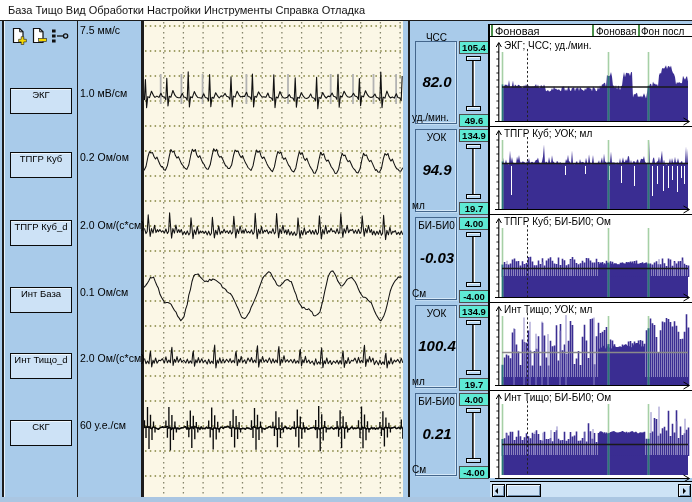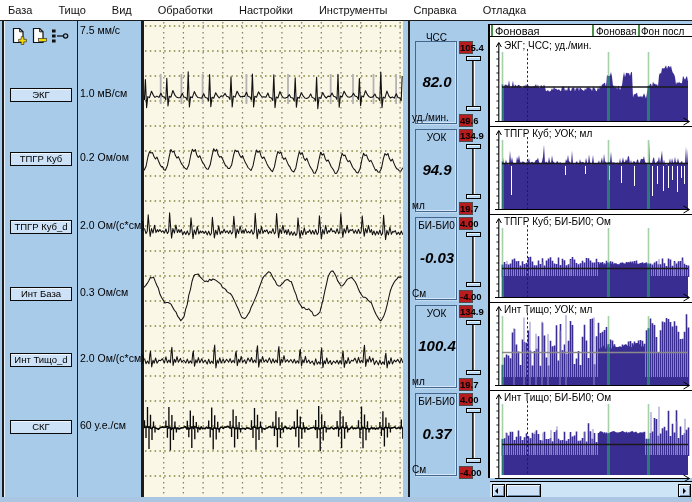--- a/index.html
+++ b/index.html
@@ -1,35 +1,35 @@
 <!DOCTYPE html>
 <html><head><meta charset="utf-8"><style>
 * { margin:0; padding:0; box-sizing:border-box; }
 html,body { width:692px; height:502px; overflow:hidden; background:#a9cbea;
   font-family:"Liberation Sans", sans-serif; }
 #menu { position:absolute; left:0; top:0; width:692px; height:20px; background:#fff;
   font-size:11px; color:#111; padding-left:8px; padding-top:4px; }
-#menu span { margin-right:26px; }
+#menu span { margin-right:3px; }
 .vline { position:absolute; top:21px; height:476px; width:1px; background:#1c1c1c; }
 #paperbg { position:absolute; left:144px; top:21px; width:259px; height:476px; background:#fbf7e6; }
 #paperborder { position:absolute; left:141px; top:21px; width:3px; height:476px; background:#1c1c1c; }
 #topline { position:absolute; left:0; top:20px; width:692px; height:1px; background:#1c1c1c; }
 #botstrip { position:absolute; left:0; top:497px; width:692px; height:5px; background:#aac6e2; }
-.btn { position:absolute; left:10px; width:62px; height:14px; background:#cde2f6;
+.btn { position:absolute; left:10px; width:62px; height:26px; background:#cde2f6;
   border:1.5px solid #0a0a0a; box-shadow:inset 0 1px 0 #eef6fc;
   font-size:9.5px; text-align:center; line-height:11px; color:#000; }
 .slab { position:absolute; left:80px; font-size:10.5px; color:#000; white-space:nowrap; }
 .pbox { position:absolute; left:415px; width:42px; height:83px; border:1px solid #44668c;
   box-shadow:inset -1px -1px 0 #d5e8f8, 1px 1px 0 #c2dcf2; }
 .plab { position:absolute; left:416px; width:41px; font-size:10px; text-align:center;
   color:#000; white-space:nowrap; }
 .pval { position:absolute; left:412px; width:50px; font-size:15px; font-weight:bold;
   font-style:italic; text-align:center; color:#000; }
 .punit { position:absolute; left:412px; width:50px; font-size:10px; text-align:left; color:#000; }
-.vbox { position:absolute; left:459px; width:14px; height:13px; background:#b91c1c;
+.vbox { position:absolute; left:459px; width:30px; height:13px; background:#5eead4;
   border:1px solid #4d4d4d; font-size:9.5px; font-weight:bold; text-align:center; line-height:11px; color:#000; }
 .strack { position:absolute; left:472px; width:3px; height:47px; background:#555;
   border-left:1px solid #222; border-right:1px solid #fff; }
 .shandle { position:absolute; left:466px; width:15px; height:5px; background:#bad8f2;
   border:1px solid #000; box-shadow:inset 1px 1px 0 #e8f4fc; }
 #rightdiv { position:absolute; left:408px; top:21px; width:2px; height:476px; background:#1c1c1c; }
 #tabbar { position:absolute; left:490px; top:24px; width:202px; height:13px; background:#fff;
   border-top:1px solid #000; border-bottom:1px solid #000; }
 #chartbg { position:absolute; left:490px; top:37px; width:202px; height:441px; background:#fff; }
 #chartleft { position:absolute; left:488px; top:24px; width:2px; height:454px; background:#000; }
@@ -56,21 +56,21 @@
 <div class="btn" style="top:88px">ЭКГ</div>
 <div class="btn" style="top:152px">ТПГР Куб</div>
 <div class="btn" style="top:220px">ТПГР Куб_d</div>
 <div class="btn" style="top:287px">Инт База</div>
 <div class="btn" style="top:353px">Инт Тищо_d</div>
 <div class="btn" style="top:420px">СКГ</div>
 <div class="slab" style="top:24px">7.5 мм/с</div>
 <div class="slab" style="top:87px">1.0 мВ/см</div>
 <div class="slab" style="top:151px">0.2 Ом/ом</div>
 <div class="slab" style="top:219px">2.0 Ом/(с*см)</div>
-<div class="slab" style="top:286px">0.3 Ом/см</div>
+<div class="slab" style="top:286px">0.1 Ом/см</div>
 <div class="slab" style="top:352px">2.0 Ом/(с*см)</div>
 <div class="slab" style="top:419px">60 у.е./см</div>
 <svg id="toolicons" width="58" height="19" viewBox="0 0 58 19">
   <path d="M1.5 1.5h6.2l3.3 3.3v10.7H1.5Z" fill="#fff" stroke="#111" stroke-width="1.2"></path>
   <path d="M7.7 1.5v3.3h3.3" fill="none" stroke="#111" stroke-width="1"></path>
   <path d="M6.6 12.3h2.6V9.7h2.6v2.6h2.6v2.6h-2.6v2.6H9.2v-2.6H6.6Z" fill="#f5d800" stroke="#333" stroke-width="0.7"></path>
   <path d="M21.5 1.5h6.2l3.3 3.3v10.7H21.5Z" fill="#fff" stroke="#111" stroke-width="1.2"></path>
   <path d="M27.7 1.5v3.3h3.3" fill="none" stroke="#111" stroke-width="1"></path>
   <rect x="26.6" y="11.4" width="8" height="3" fill="#f5d800" stroke="#333" stroke-width="0.7"></rect>
   <rect x="40" y="2.5" width="3.6" height="3" fill="#111"></rect>
@@ -131,21 +131,21 @@
   <div class="plab" style="top:308px">УОК</div>
   <div class="pval" style="top:337px">100.4</div>
   <div class="punit" style="top:376px">мл</div>
   <div class="vbox" style="top:305px">134.9</div>
   <div class="vbox" style="top:378px">19.7</div>
   <div class="strack" style="top:324px"></div>
   <div class="shandle" style="top:320px"></div>
   <div class="shandle" style="top:370px"></div>
   <div class="pbox" style="top:393px"></div>
   <div class="plab" style="top:396px">БИ-БИ0</div>
-  <div class="pval" style="top:425px">0.37</div>
+  <div class="pval" style="top:425px">0.21</div>
   <div class="punit" style="top:464px">См</div>
   <div class="vbox" style="top:393px">4.00</div>
   <div class="vbox" style="top:466px">-4.00</div>
   <div class="strack" style="top:412px"></div>
   <div class="shandle" style="top:408px"></div>
   <div class="shandle" style="top:458px"></div>
 <div id="chartbg"></div>
 <div id="chartleft"></div>
 <div id="tabbar"></div>
 <div class="tabtxt" style="left:495px;font-weight:normal;font-size:11px;top:25px">Фоновая</div>

